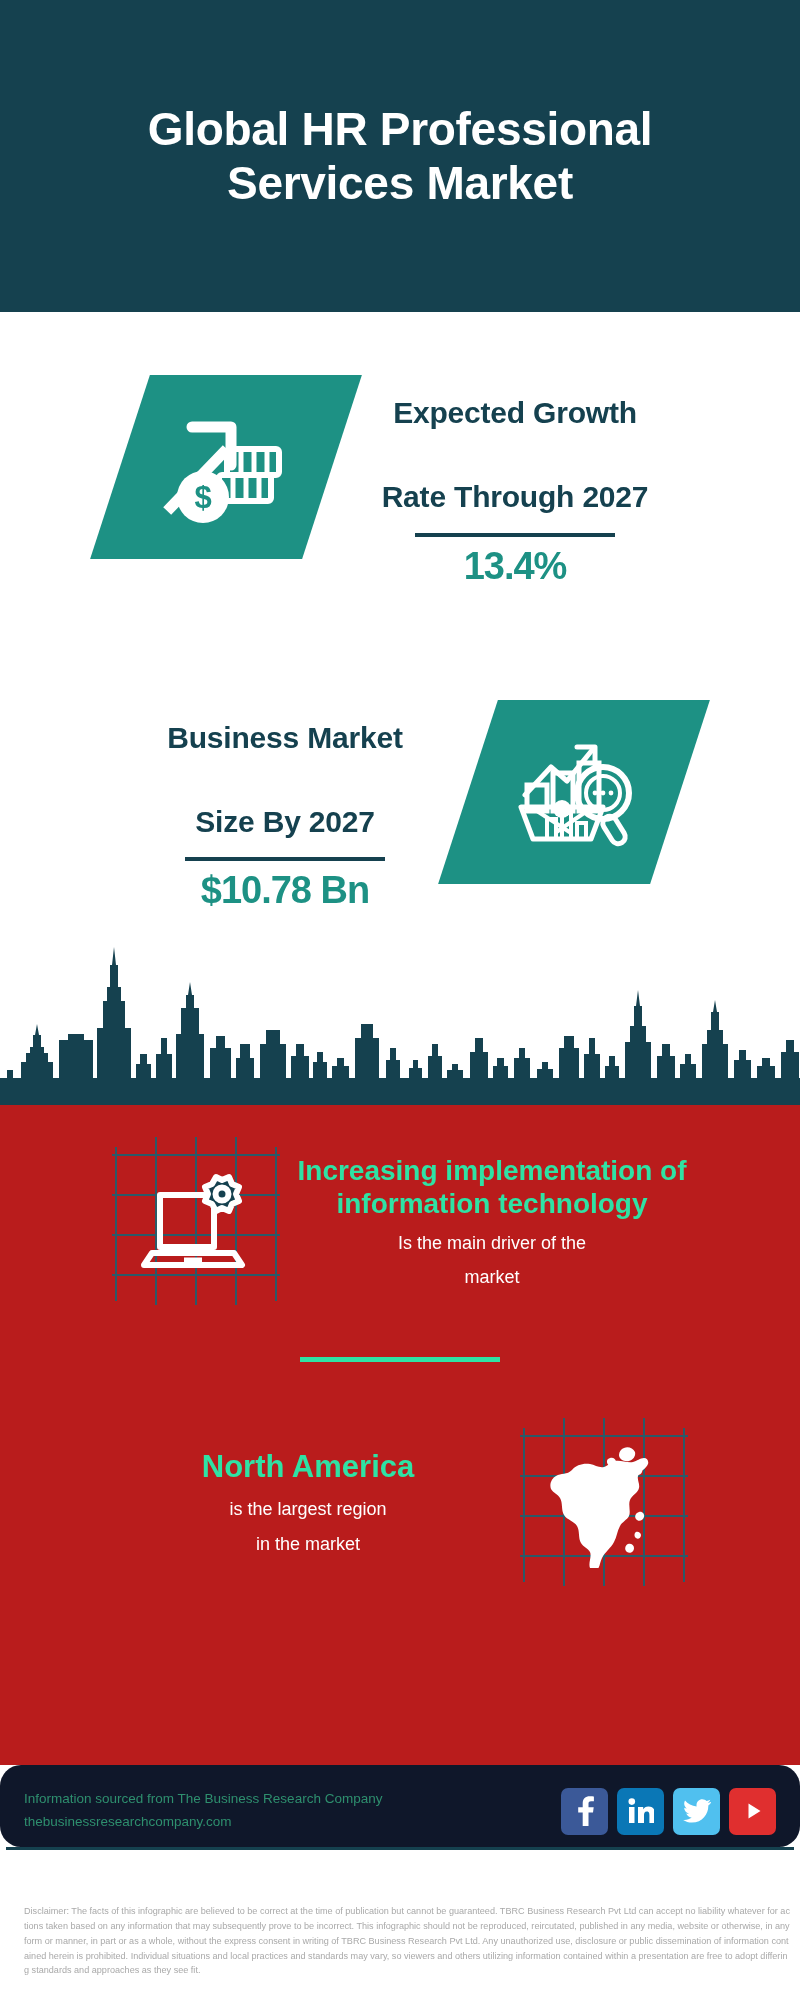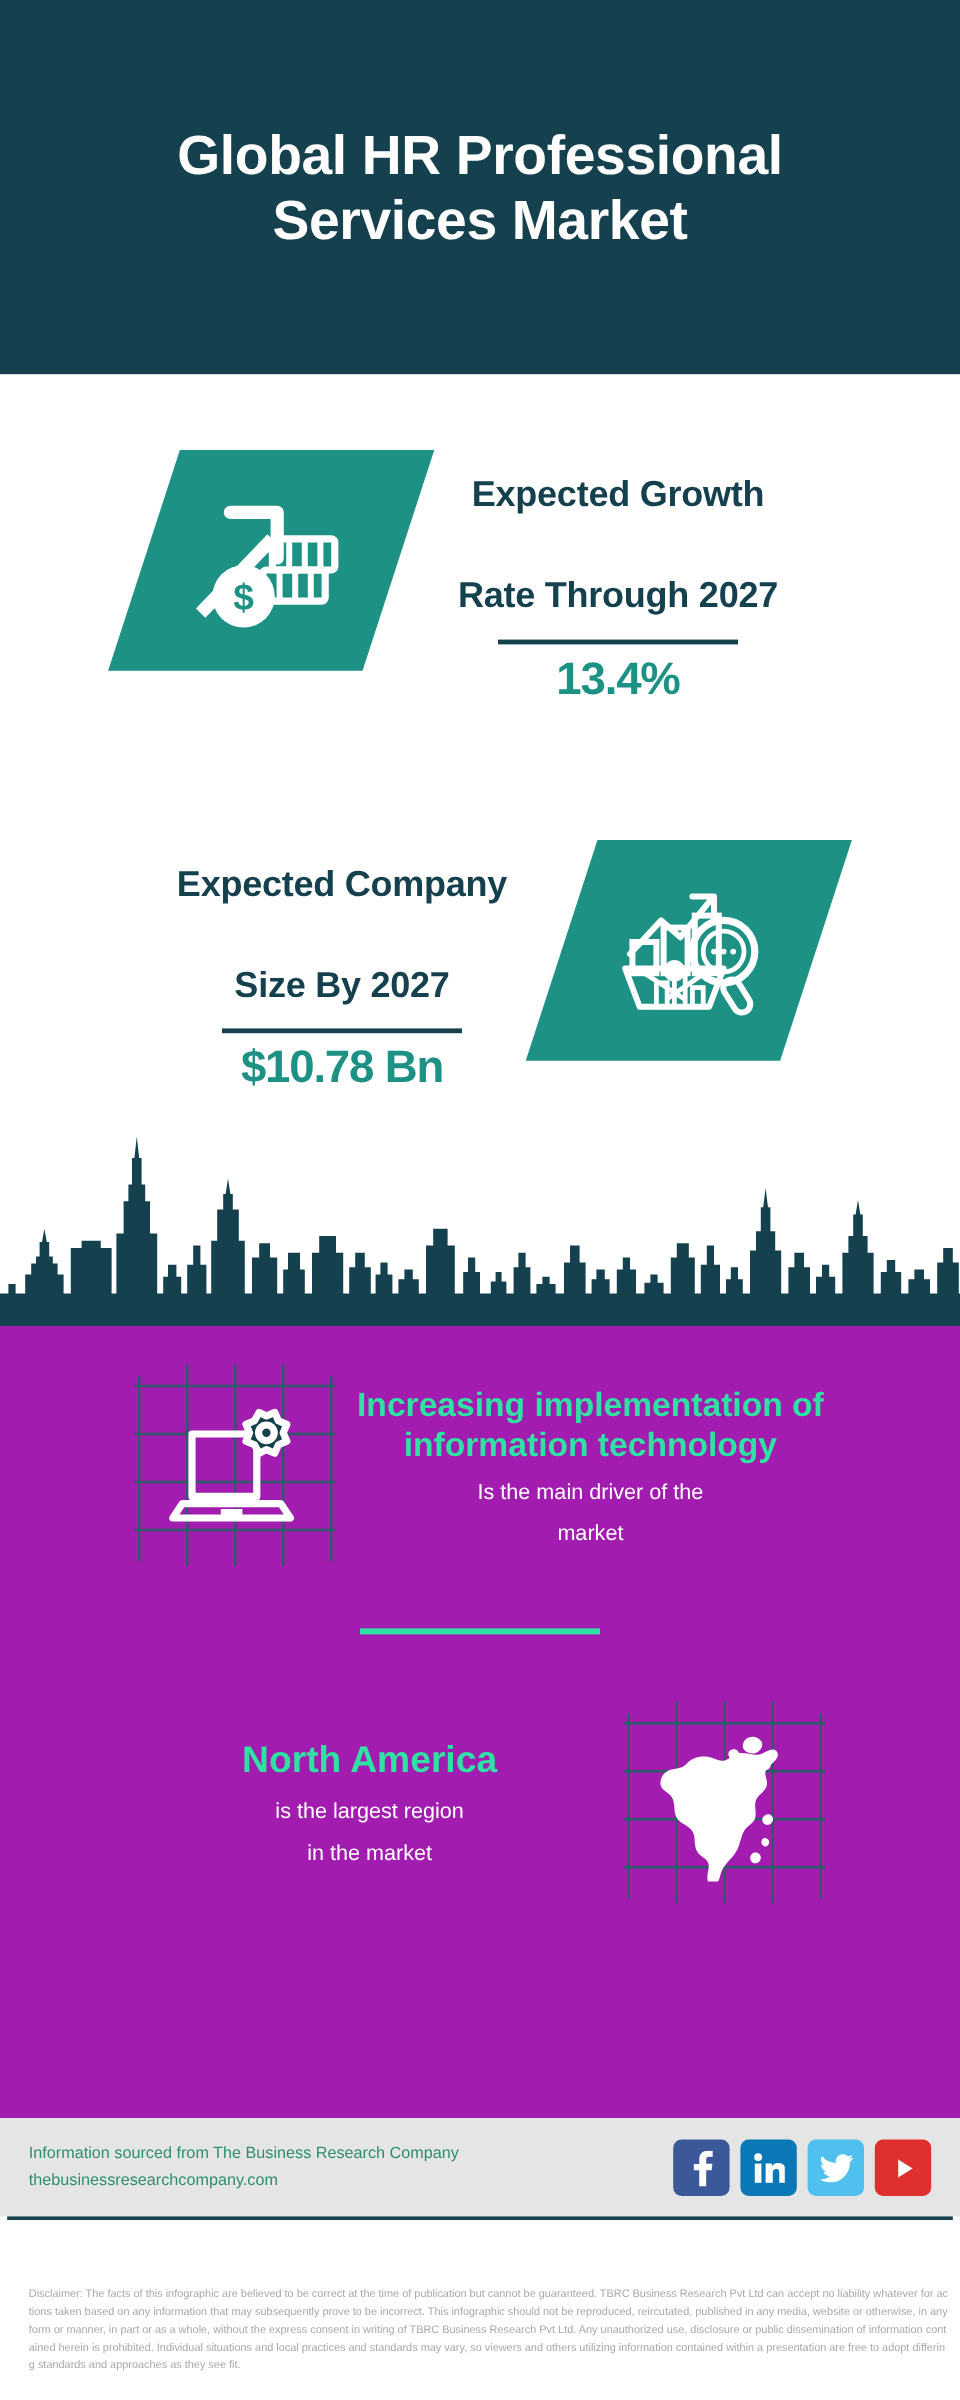--- a/index.html
+++ b/index.html
@@ -72,21 +72,21 @@
   .skyline-wrap {
     position:relative;
     width:800px; height:160px;
     margin-top:34px;
     line-height:0;
   }
   .skyline-wrap svg { display:block; width:800px; height:160px; }
 
   
   .dark-zone {
-    background:#a21caf;
+    background:#b91c1c;
     padding:28px 0 0 0;
     min-height:660px;
     position:relative;
   }
 
   .info-row {
     display:flex; align-items:center; justify-content:center;
     padding:0 34px; gap:8px;
   }
   .grid-icon {
@@ -108,25 +108,26 @@
     display:block; margin-top:12px;
   }
 
   .green-divider {
     width:200px; height:5px; background:#2fe2a4;
     margin:48px auto 52px auto;
   }
 
   
   .footer {
-    background:#e5e5e5;
+    background:#0f172a;
     padding:18px 24px 8px 24px;
-    display:flex; align-items:flex-start; justify-content:space-between;
+    display:flex; align-items:center; justify-content:space-between;
     gap:14px;
     min-height:82px;
+    border-radius:21px;
   }
   .source-text { color:#2e8f6e; font-size:13.5px; line-height:1.7; }
   .source-text div { white-space:nowrap; }
   .socials { display:flex; gap:9px; align-items:center; }
   .sbtn {
     width:47px; height:47px; border-radius:7px;
     display:flex; align-items:center; justify-content:center;
   }
 
   .disclaimer-sep { height:3px; background:#15414f; margin:0 6px; }
@@ -169,21 +170,21 @@
       <div class="stat-text">
         <div class="stat-label">Expected Growth</div>
         <div class="stat-label">Rate Through 2027</div>
         <div class="rule"></div>
         <div class="stat-value">13.4%</div>
       </div>
     </div>
 
     <div class="stat-row block-2">
       <div class="stat-text">
-        <div class="stat-label">Expected Company</div>
+        <div class="stat-label">Business Market</div>
         <div class="stat-label">Size By 2027</div>
         <div class="rule"></div>
         <div class="stat-value">$10.78 Bn</div>
       </div>
       <div class="para">
         <div class="para-bg"></div>
         <svg width="126" height="122" viewBox="0 0 126 122" fill="none" stroke="#fff" stroke-width="5">
           <path d="M14 64 L40 36 L56 50 L82 18" fill="none" stroke-linecap="round" stroke-linejoin="round"></path>
           <path d="M66 16 H84 V34" fill="none" stroke-linecap="round" stroke-linejoin="round"></path>
           <rect x="16" y="54" width="20" height="26" fill="none"></rect>

